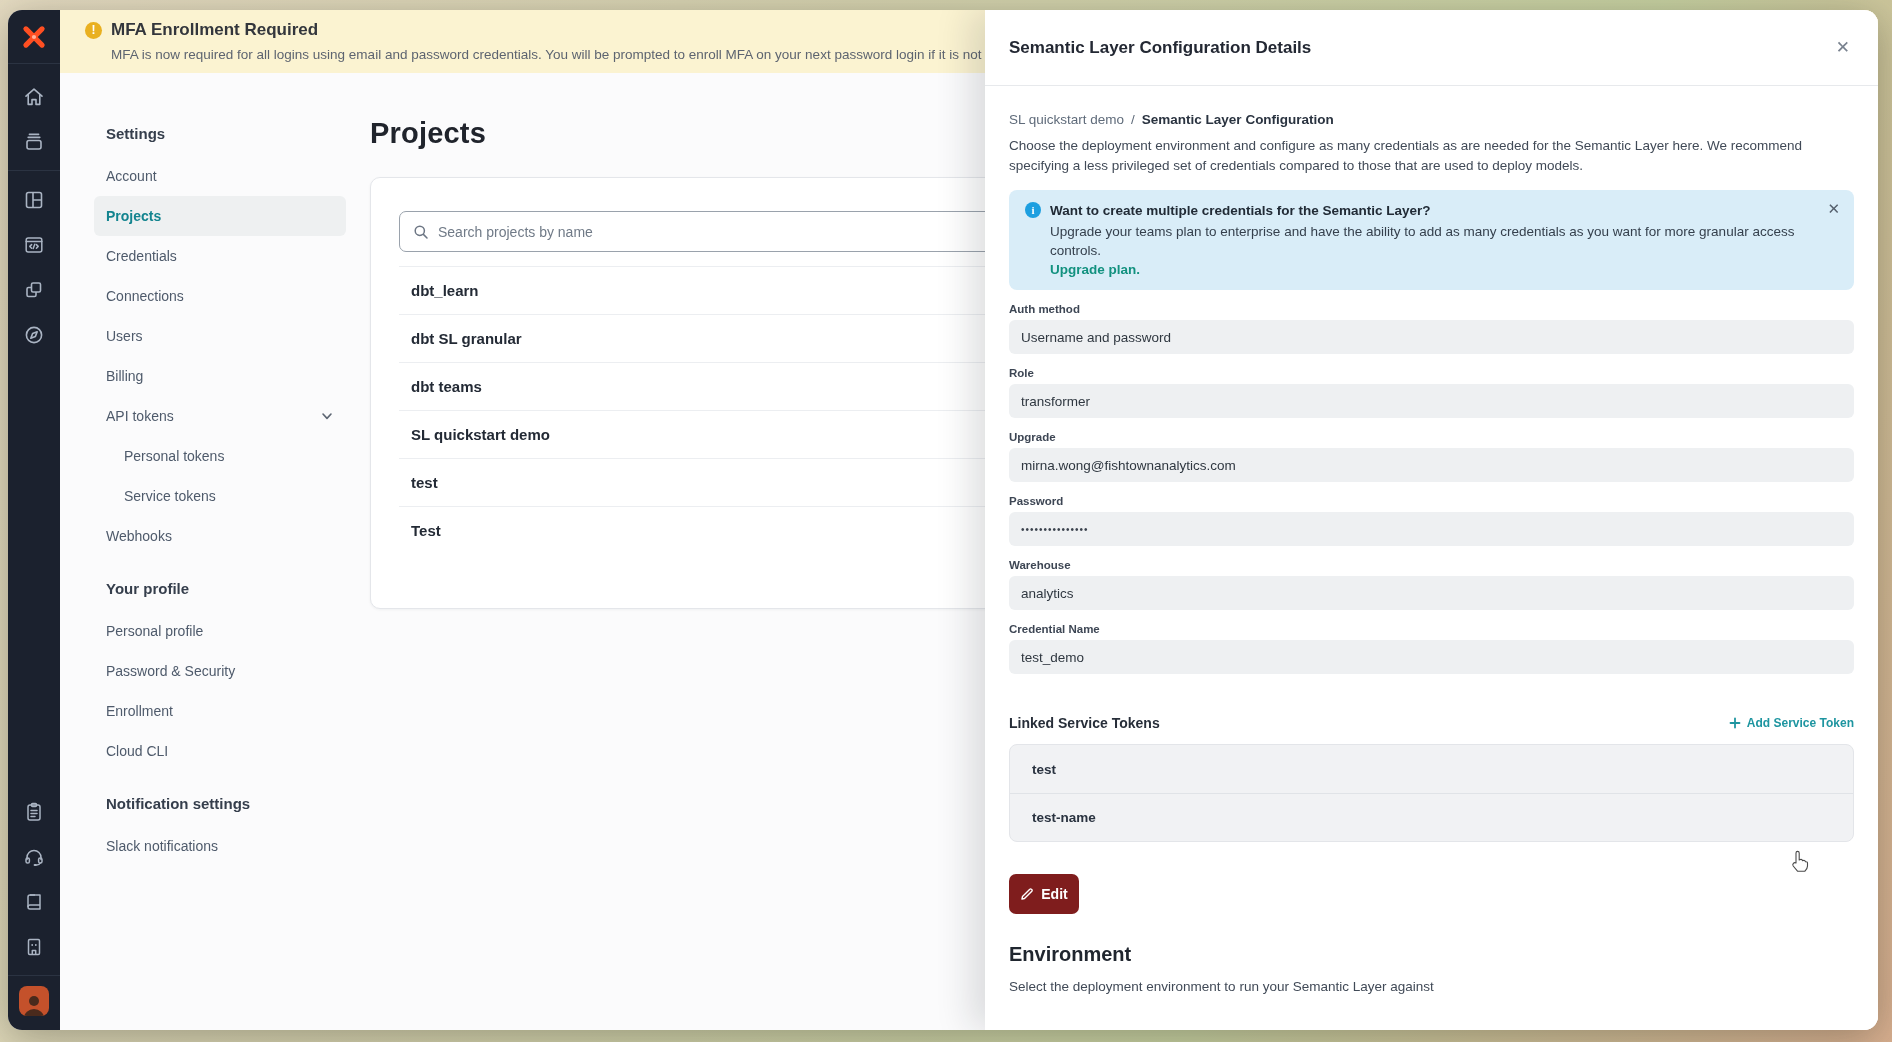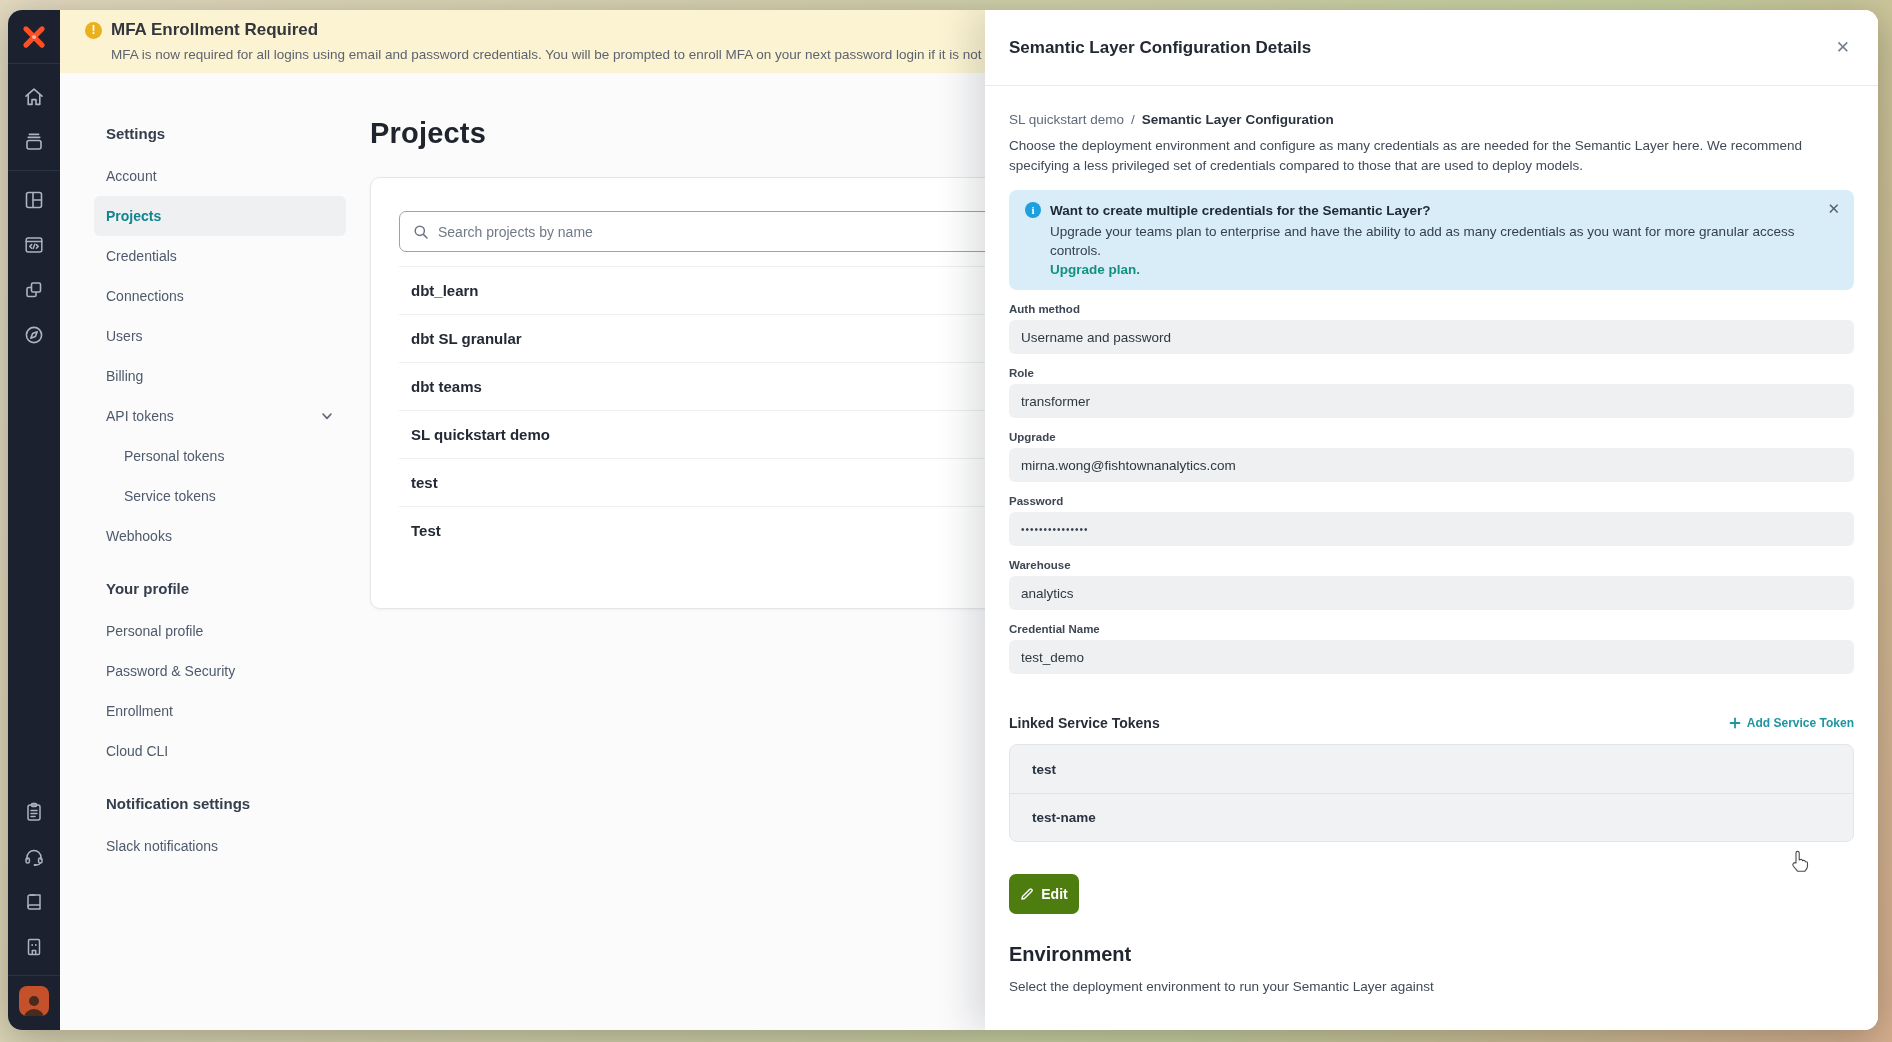--- a/index.html
+++ b/index.html
@@ -118,21 +118,21 @@
   .f-value.pw { font-size:10px; letter-spacing:1px; color:#3a424d; }
 
   .tokens-head { margin-top:41px; display:flex; align-items:center; justify-content:space-between; }
   .tokens-title { font-size:14px; font-weight:700; color:#272e39; }
   .add-token { display:flex; align-items:center; gap:6px; color:#1e95a0; font-size:12px; font-weight:700; cursor:pointer; }
   .tokens-box { margin-top:13px; background:#f1f2f4; border:1px solid #e3e5e9; border-radius:8px; overflow:hidden; }
   .token-row { height:48px; display:flex; align-items:center; padding:0 22px; font-size:13.5px; font-weight:700; color:#2a3340; }
   .token-row + .token-row { border-top:1px solid #e0e3e7; }
 
   .edit-btn {
-    margin-top:32px; width:70px; height:40px; background:#4d7c0f; color:#fff; border:none; border-radius:7px;
+    margin-top:32px; width:70px; height:40px; background:#7f1d1d; color:#fff; border:none; border-radius:7px;
     font-size:14px; font-weight:700; display:flex; align-items:center; justify-content:center; gap:7px; cursor:pointer;
     font-family:"Liberation Sans",sans-serif;
   }
   .env-title { margin-top:29px; font-size:20px; font-weight:700; color:#20262f; }
   .env-desc { margin-top:13px; font-size:13.5px; color:#414a57; }
 
   .cursor-hand { position:absolute; left:803px; top:764px; width:22px; height:24px; pointer-events:none; z-index:10; }
 </style>
 </head>
 <body>

